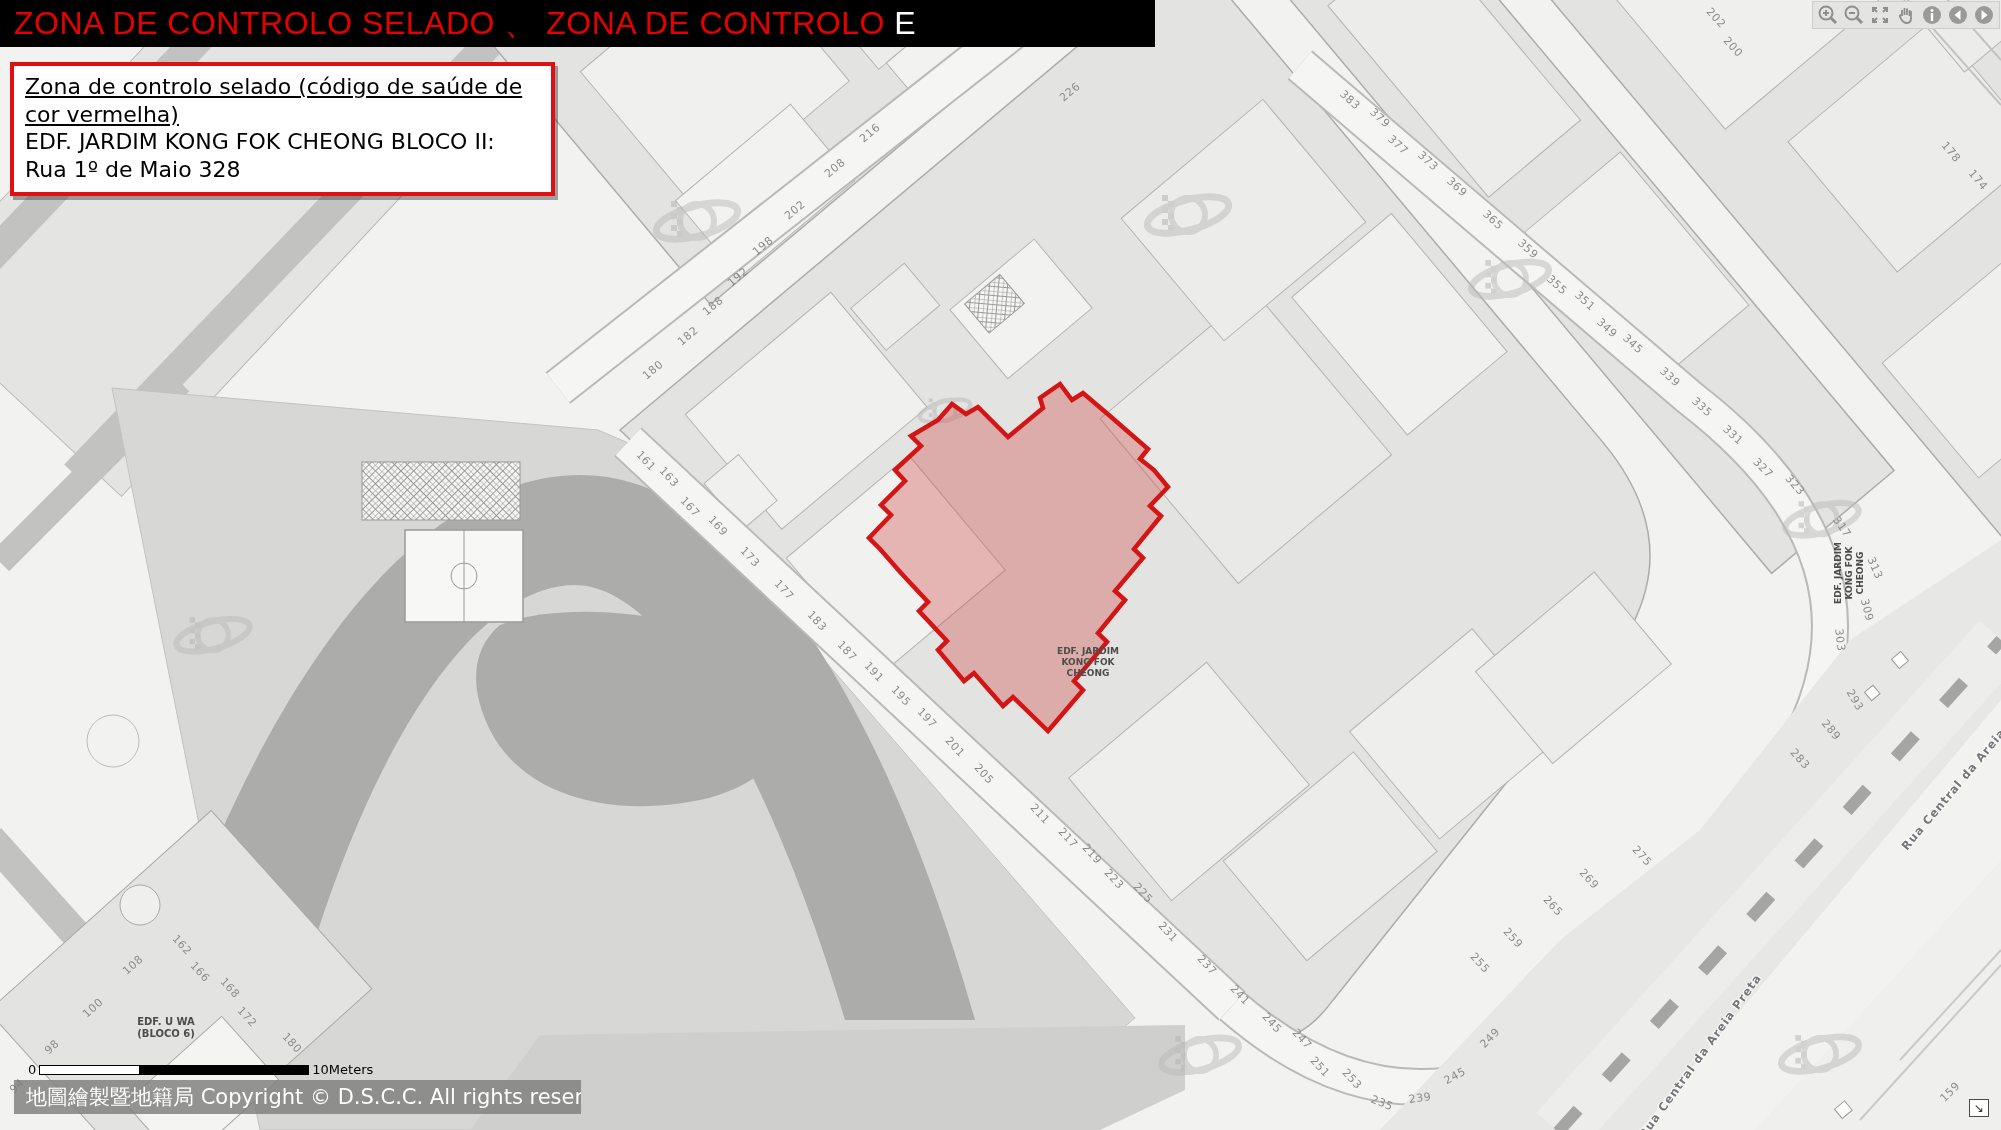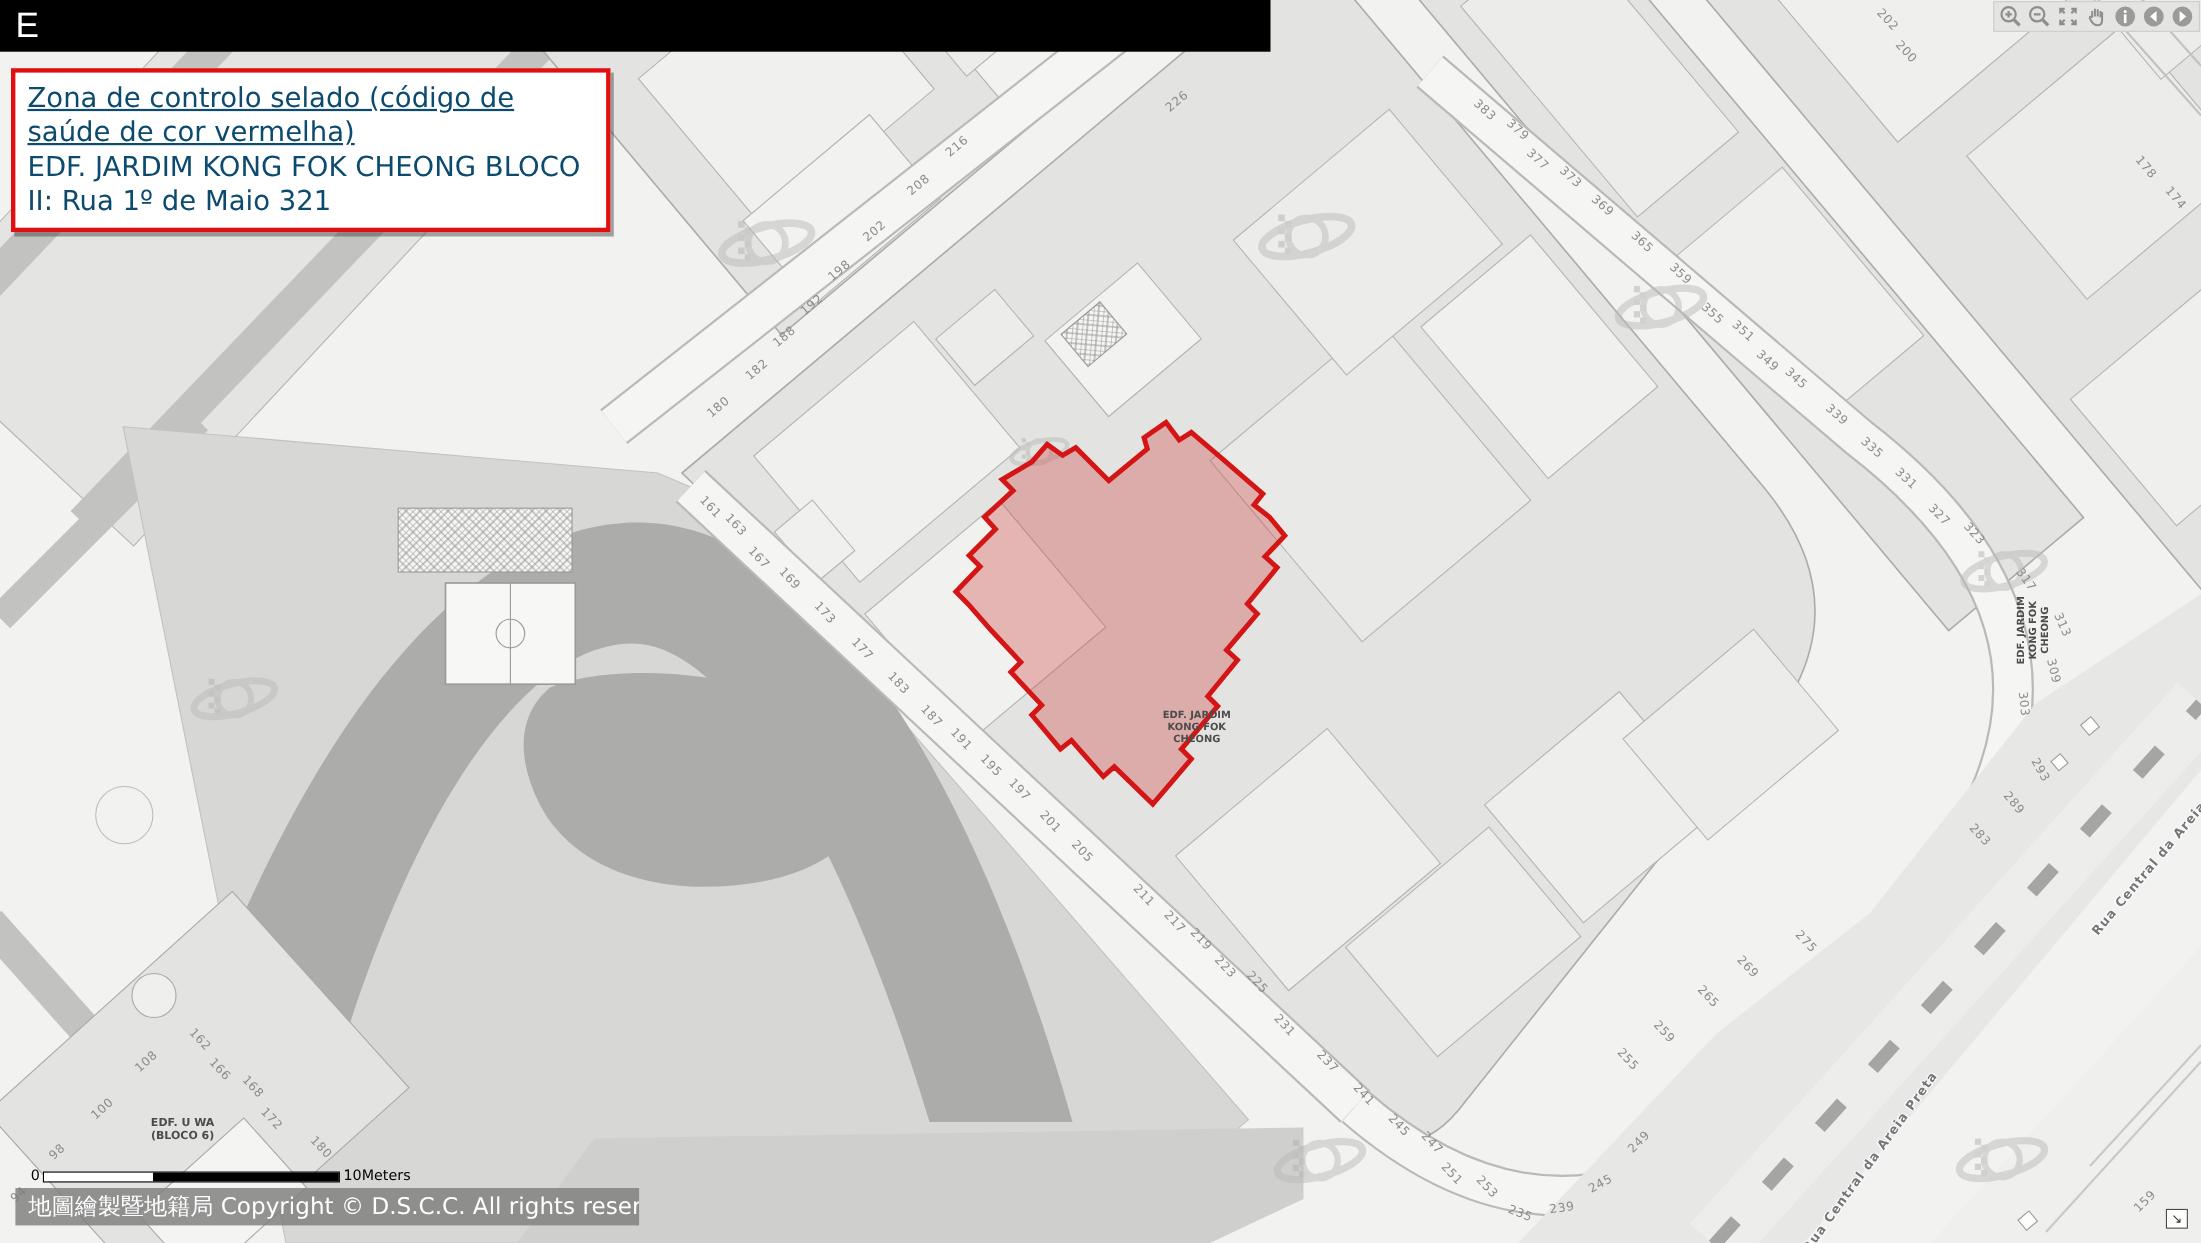--- a/index.html
+++ b/index.html
@@ -11,21 +11,21 @@
 
   
   #titlebar{position:absolute;left:0;top:0;width:1155px;height:47px;background:#000;
     z-index:30;display:flex;align-items:center;padding-left:14px;box-sizing:border-box;
     font-family:"Liberation Sans",sans-serif;font-size:32px;white-space:pre;letter-spacing:.5px;}
   #titlebar .t-red{color:#e60000;} #titlebar .t-white{color:#fff;} #titlebar .t-yellow{color:#ffff00;}
 
   #infobox{position:absolute;left:10px;top:62px;width:545px;z-index:31;background:#fff;
     border:4px solid #e01010;box-shadow:3px 4px 0 rgba(60,60,60,.45);
     padding:7px 11px 9px 11px;box-sizing:border-box;
-    font-size:25px;line-height:1.25;color:#0c4a6e;}
+    font-size:22px;line-height:1.25;color:#000000;}
   #infobox .u{text-decoration:underline;}
 
   #toolbar{position:absolute;left:1812px;top:1px;width:188px;height:28px;z-index:32;
     background:#e4e4e2;border:1px solid #cdcdcb;display:flex;align-items:center;
     gap:3px;padding:2px 4px;box-sizing:border-box;}
   .tb-btn{width:24px;height:24px;display:flex;align-items:center;justify-content:center;cursor:pointer;}
 
   #scalebar{position:absolute;left:28px;top:1062px;z-index:31;display:flex;align-items:center;
     font-size:13px;color:#000;}
   #scalebar .bar{width:268px;height:8px;border:1.5px solid #000;margin:0 3px;
@@ -361,26 +361,26 @@
             <rect x="22" y="24" width="6" height="6"></rect>
             <rect x="28" y="30" width="6" height="6"></rect>
             <rect x="22" y="36" width="6" height="6"></rect>
             <rect x="28" y="42" width="6" height="6"></rect>
           </g>
         </svg></div>
     </div>
 </div>
 
 <div id="titlebar">
-  <span class="t-white">E</span>
+  <span class="t-red">ZONA DE CONTROLO SELADO 、 ZONA DE CONTROLO </span><span class="t-white">E</span>
 </div>
 
 <div id="infobox">
   <span class="u">Zona de controlo selado (código de saúde de cor vermelha)</span><br>
-  <span>EDF. JARDIM KONG FOK CHEONG BLOCO II: Rua 1º de Maio 321</span>
+  <span>EDF. JARDIM KONG FOK CHEONG BLOCO II: Rua 1º de Maio 328</span>
 </div>
 
 <div id="toolbar">
   <span class="tb-btn">
     <svg width="22" height="22" viewBox="0 0 22 22">
         <circle cx="9" cy="9" r="6.5" fill="none" stroke="#8e8e8c" stroke-width="2"></circle>
         <line x1="14" y1="14" x2="19" y2="19" stroke="#8e8e8c" stroke-width="3"></line>
         <line x1="6" y1="9" x2="12" y2="9" stroke="#8e8e8c" stroke-width="2"></line>
         <line x1="9" y1="6" x2="9" y2="12" stroke="#8e8e8c" stroke-width="2"></line>
       </svg>

